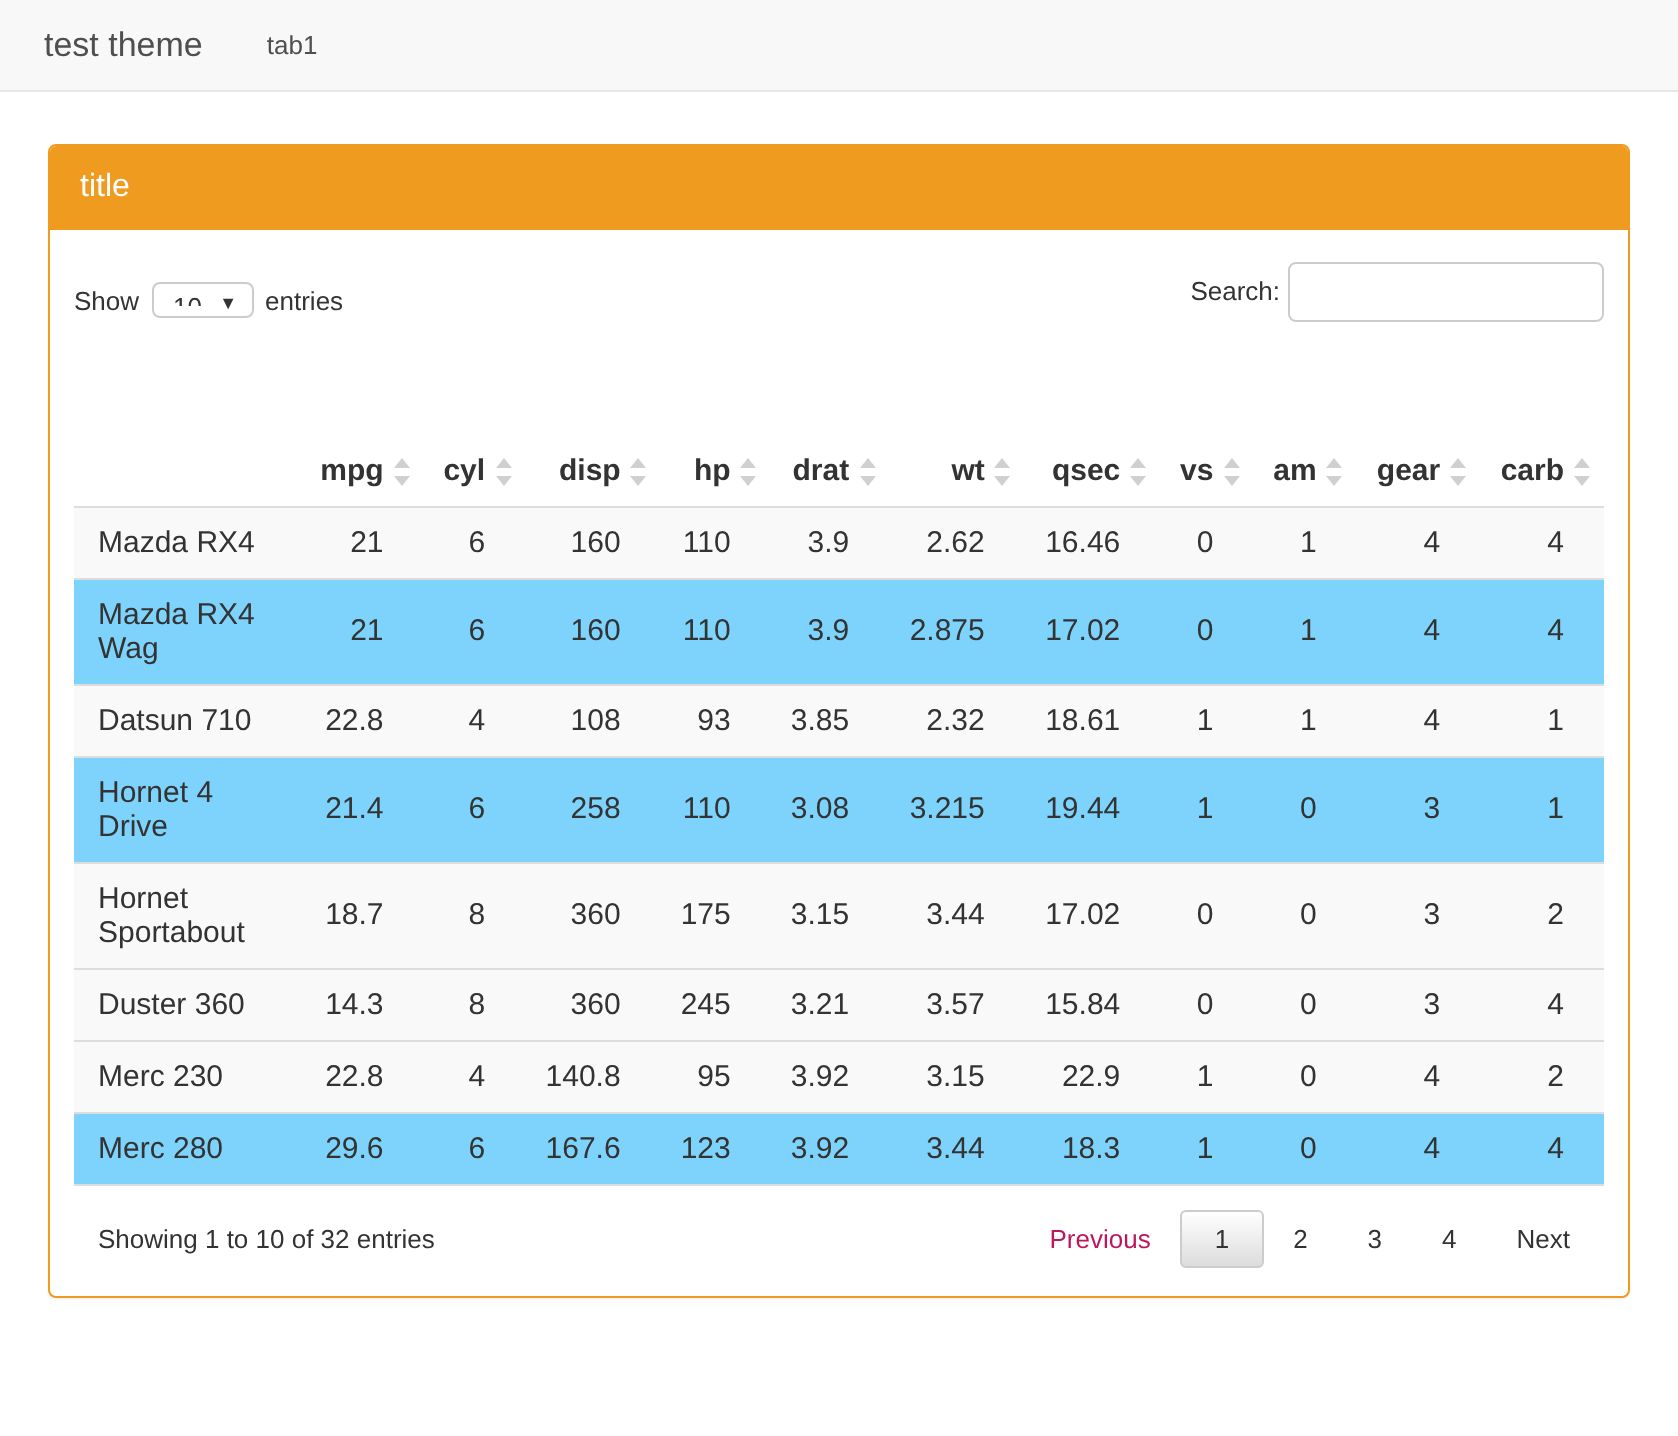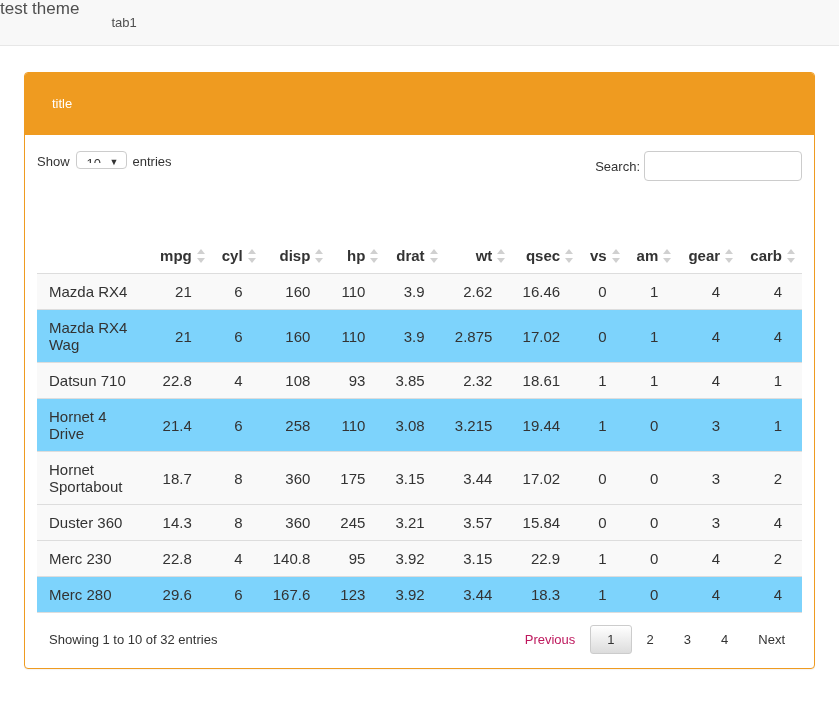--- a/index.html
+++ b/index.html
@@ -16,20 +16,22 @@
     overflow: hidden;
   }
 
   
   .navbar {
     height: 46px;
     background: #f8f8f8;
     border-bottom: 1px solid #e7e7e7;
     box-sizing: border-box;
     display: flex;
+    align-items: center;
+    padding-left: 22px;
   }
   .navbar-brand {
     font-size: 17px;
     color: #4f4f4f;
     line-height: 1;
     padding-right: 18px;
     text-decoration: none;
   }
   .navbar-nav {
     display: flex;
@@ -61,34 +63,34 @@
     box-shadow: 0 1px 1px rgba(0,0,0,0.05);
   }
   .panel-heading {
     background: #ef9b20;
     color: #ffffff;
     padding: 12px 15px;
     border-top-left-radius: 3px;
     border-top-right-radius: 3px;
   }
   .panel-title {
-    margin: 12px;
-    font-size: 13px;
+    margin: 0;
+    font-size: 16px;
     font-weight: normal;
     line-height: 1.1;
   }
   .panel-body {
     padding: 12px 12px 8px 12px;
   }
 
   
   .dt-top {
     display: flex;
     justify-content: space-between;
-    align-items: flex-start;
+    align-items: flex-end;
     padding: 4px 0 10px 0;
   }
   .dt-length, .dt-filter {
     font-size: 13px;
     color: #333;
     display: flex;
     align-items: center;
   }
   .dt-length label, .dt-filter label {
     display: flex;

